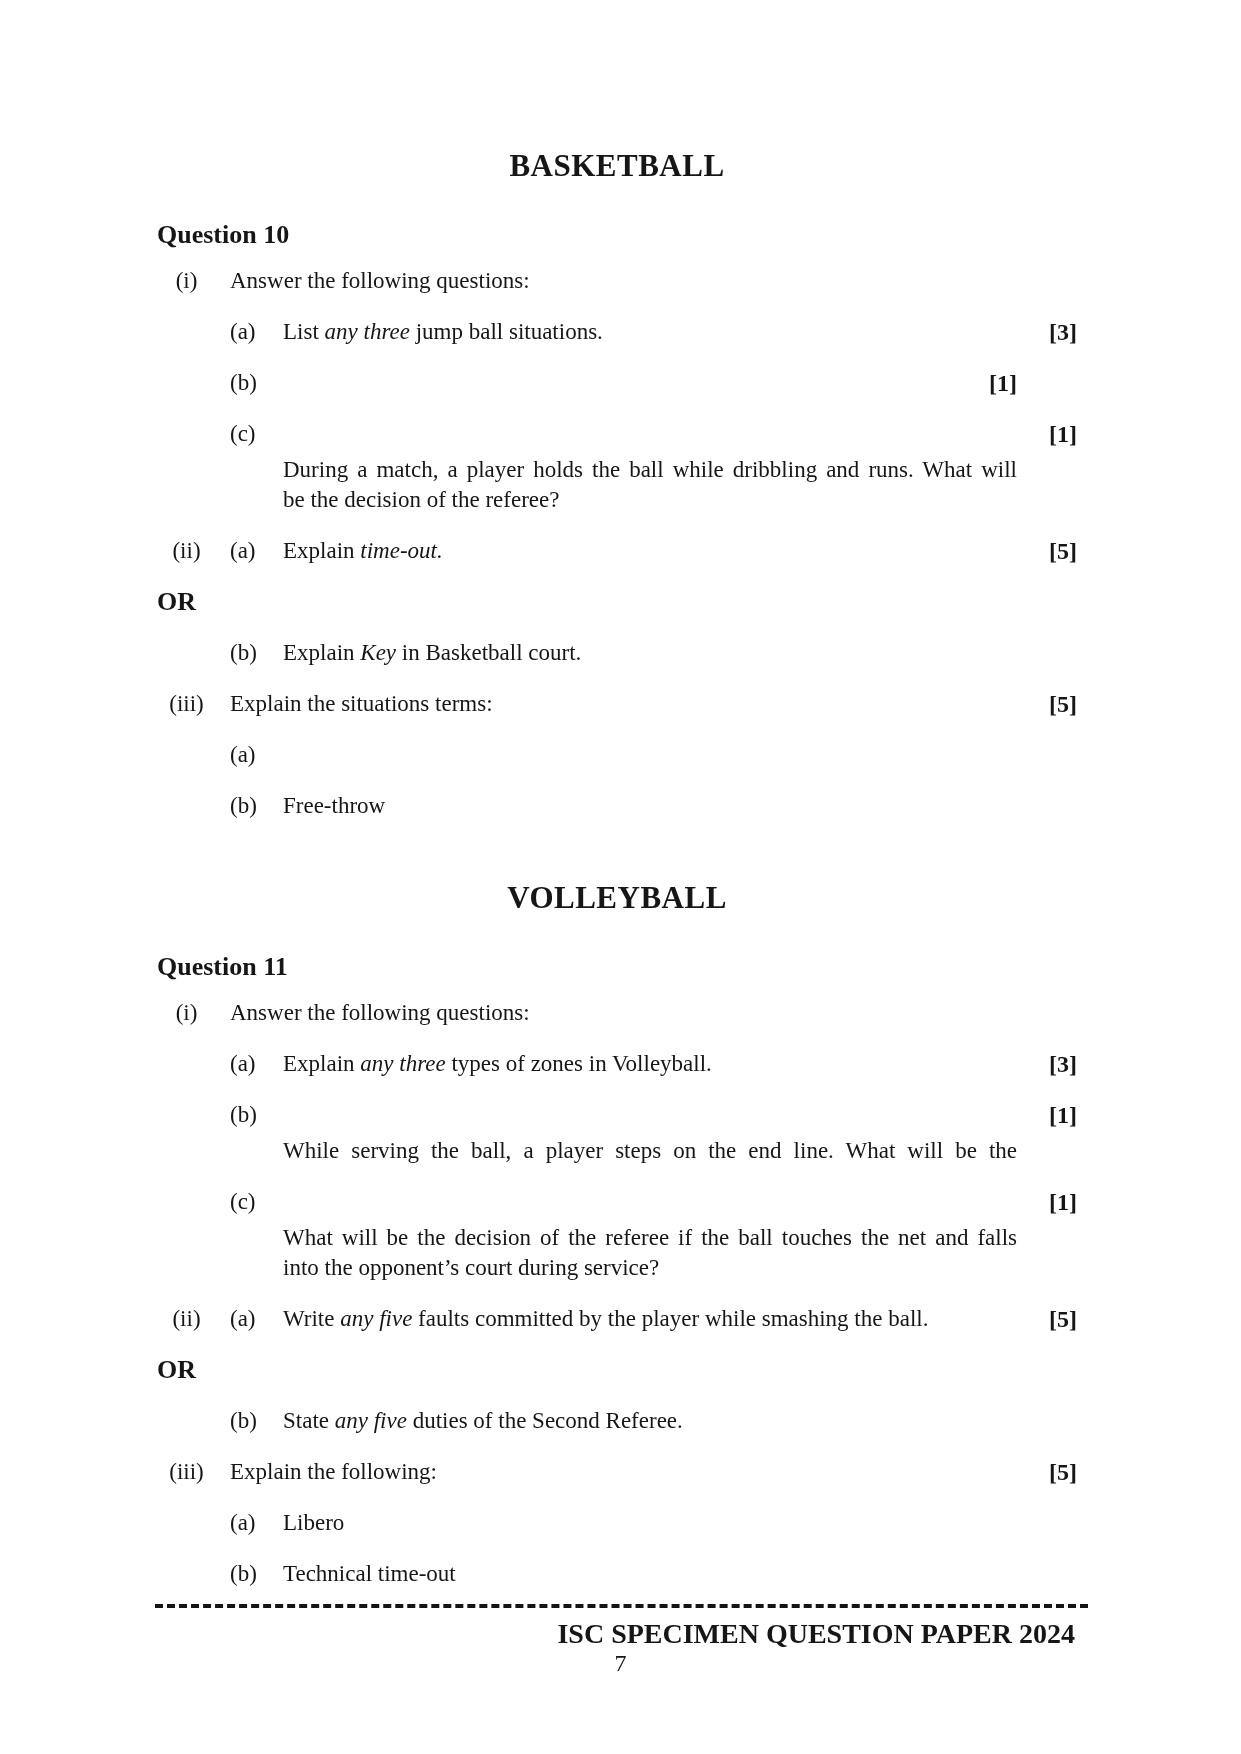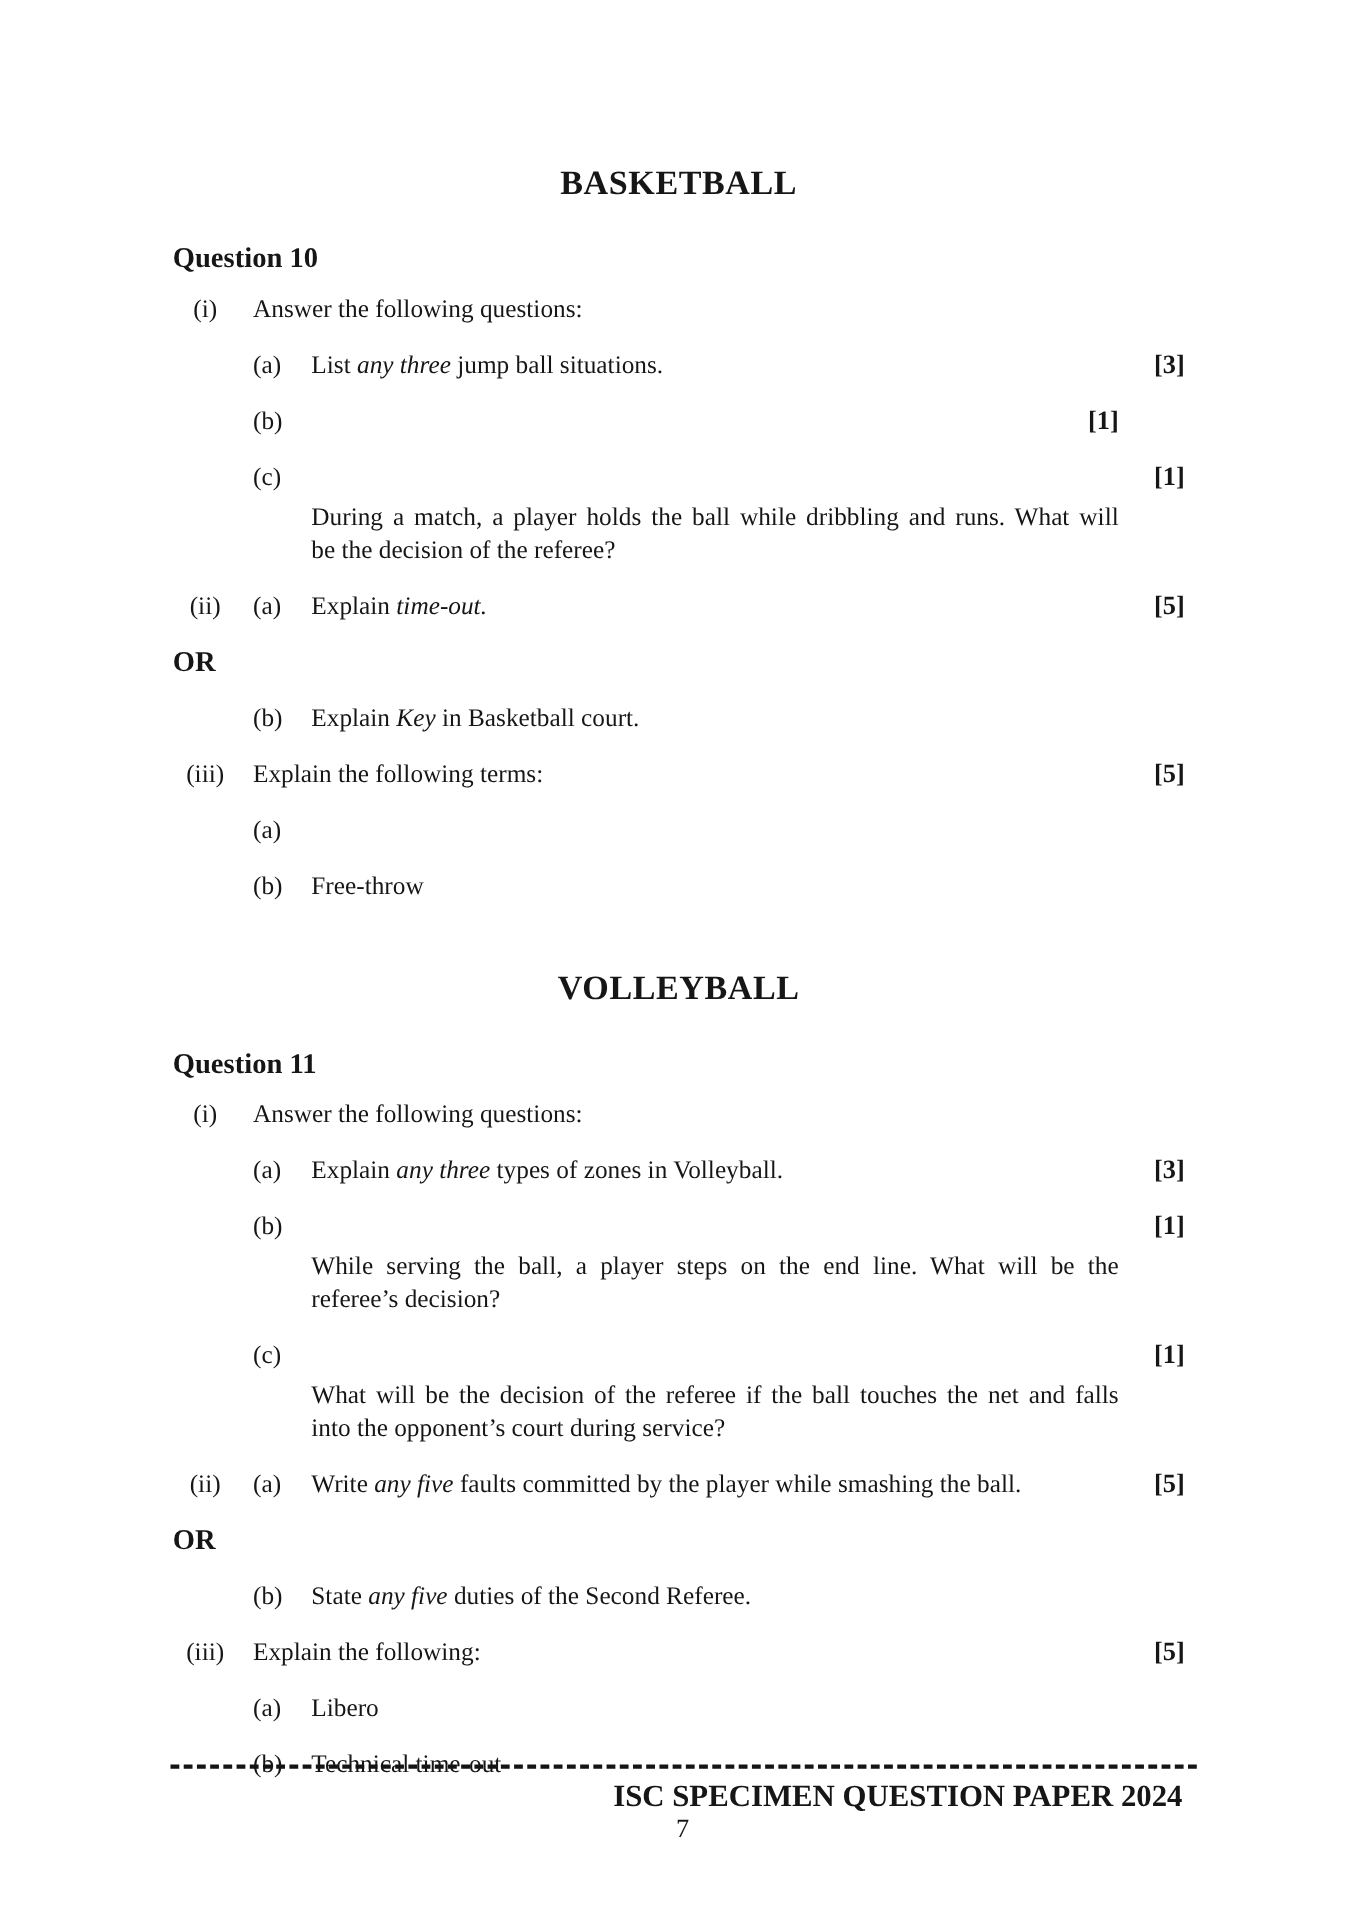--- a/index.html
+++ b/index.html
@@ -133,21 +133,21 @@
 
   <div class="qrow">
     <div class="cell c-roman"></div>
     <div class="cell c-letter">(b)</div>
     <div class="cell c-text"><span>Explain </span><span class="it">Key</span><span> in Basketball court.</span></div>
     <div class="cell c-marks"></div>
   </div>
 
   <div class="qrow">
     <div class="cell c-roman">(iii)</div>
-    <div class="cell c-text span2">Explain the following terms:</div>
+    <div class="cell c-text span2">Explain the situations terms:</div>
     <div class="cell c-marks">[5]</div>
   </div>
 
   <div class="qrow">
     <div class="cell c-roman"></div>
     <div class="cell c-letter">(a)</div>
     <div class="cell c-marks"></div>
   </div>
 
   <div class="qrow">
@@ -171,21 +171,20 @@
     <div class="cell c-letter">(a)</div>
     <div class="cell c-text"><span>Explain </span><span class="it">any three</span><span> types of zones in Volleyball.</span></div>
     <div class="cell c-marks">[3]</div>
   </div>
 
   <div class="qrow">
     <div class="cell c-roman"></div>
     <div class="cell c-letter">(b)</div>
     <div class="cell c-text">
         <div class="qline jline"><span>While serving the ball, a player steps on the end line. What will be the</span></div>
-        <div class="qline"><span>referee’s decision?</span></div>
       </div>
     <div class="cell c-marks">[1]</div>
   </div>
 
   <div class="qrow">
     <div class="cell c-roman"></div>
     <div class="cell c-letter">(c)</div>
     <div class="cell c-text">
         <div class="qline jline"><span>What will be the decision of the referee if the ball touches the net and falls</span></div>
         <div class="qline"><span>into the opponent’s court during service?</span></div>

